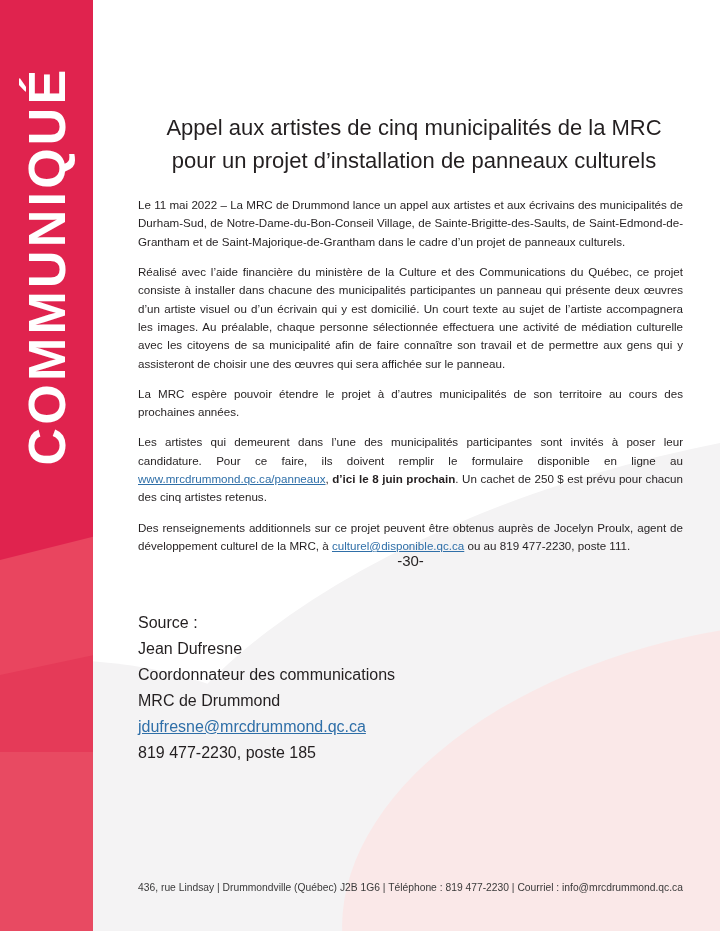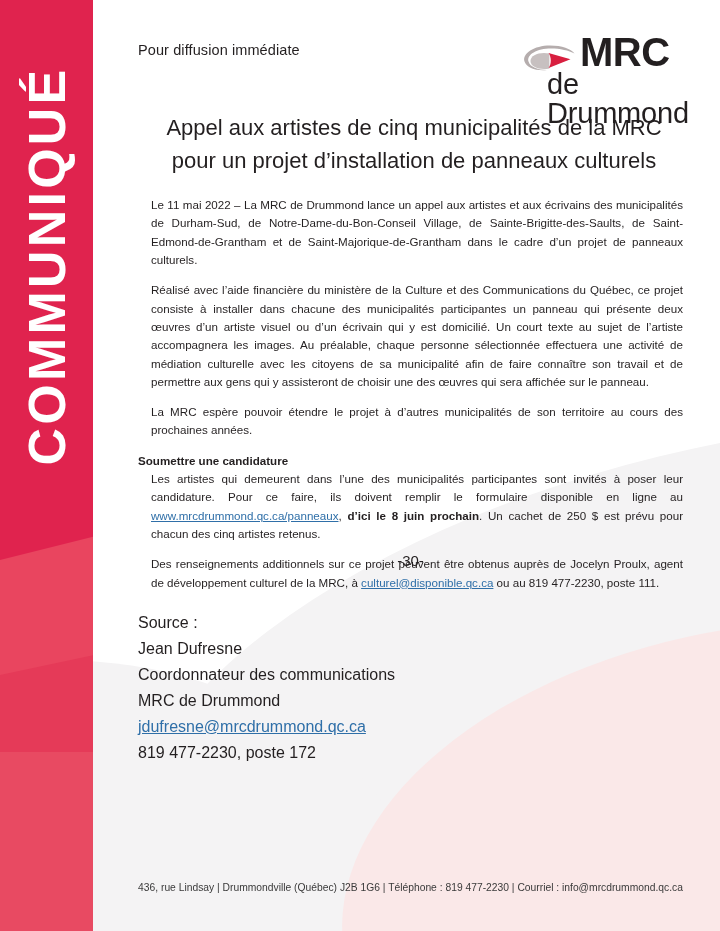--- a/index.html
+++ b/index.html
@@ -196,21 +196,21 @@
   .body-block {
     position: absolute;
     left: 45px;
     width: 545px;
     top: 196px;
     font-size: 11.6px;
     color: #231f20;
     line-height: 1.58;
   }
   .para {
-    margin: 0 0 12px 13px;
+    margin: 0 0 12px 0;
     text-align: justify;
     text-justify: inter-word;
   }
   .para.last-of-block { margin-bottom: 0; }
   .sec-head {
     margin: 0;
     font-weight: bold;
     text-align: left;
   }
   b, strong { font-weight: bold; }
@@ -265,59 +265,45 @@
 
   <div class="red-band">
     <div class="band-shade-1"></div>
     <div class="band-shade-2"></div>
     <div class="band-shade-3"></div>
     <div class="communique-word">COMMUNIQUÉ</div>
   </div>
 
   <div class="content">
 
-    <div class="header-row">
-      <div class="release-note">Pour diffusion immédiate</div>
-
-      <div class="logo">
-        <svg class="logo-mark" viewBox="0 0 62 34">
-          <path d="M4.5 19.5 C2 11.5 14 3.5 30 3.5 C42 3.5 51 7 54.5 11.5 C49 8.5 40 6.5 31 6.5 C17 6.5 6.5 12.5 8.5 19.5 C10 25 18 28 27 28 C16 29 6.8 26 4.5 19.5 Z" fill="#b5adad"></path>
-          <path d="M10.5 19.0 C10.5 14.2 16.5 11.0 24.0 11.0 C26.0 11.0 27.8 11.2 29.4 11.6 L29.4 26.4 C27.8 26.8 26.0 27.0 24.0 27.0 C16.5 27.0 10.5 23.8 10.5 19.0 Z" fill="#c7c0c0"></path>
-          <path d="M28.5 11.0 L50.5 17.2 L28.5 26.0 C31.5 22.5 31.5 14.8 28.5 11.0 Z" fill="#d81f3f"></path>
-        </svg>
-        <div class="logo-mrc">MRC</div>
-        <div class="logo-sub">de Drummond</div>
-      </div>
-    </div>
 
     <div class="doc-title">
       <span class="tline">Appel aux artistes de cinq municipalités de la MRC</span>
       <span class="tline">pour un projet d’installation de panneaux culturels</span>
     </div>
 
     <div class="body-block">
       <p class="para">Le 11 mai 2022 – La MRC de Drummond lance un appel aux artistes et aux écrivains des municipalités de Durham-Sud, de Notre-Dame-du-Bon-Conseil Village, de Sainte-Brigitte-des-Saults, de Saint-Edmond-de-Grantham et de Saint-Majorique-de-Grantham dans le cadre d’un projet de panneaux culturels.</p>
       <p class="para">Réalisé avec l’aide financière du ministère de la Culture et des Communications du Québec, ce projet consiste à installer dans chacune des municipalités participantes un panneau qui présente deux œuvres d’un artiste visuel ou d’un écrivain qui y est domicilié. Un court texte au sujet de l’artiste accompagnera les images. Au préalable, chaque personne sélectionnée effectuera une activité de médiation culturelle avec les citoyens de sa municipalité afin de faire connaître son travail et de permettre aux gens qui y assisteront de choisir une des œuvres qui sera affichée sur le panneau.</p>
       <p class="para">La MRC espère pouvoir étendre le projet à d’autres municipalités de son territoire au cours des prochaines années.</p>
 
-      <p class="sec-head">Soumettre une candidature</p>
       <p class="para"><span>Les artistes qui demeurent dans l’une des municipalités participantes sont invités à poser leur candidature. Pour ce faire, ils doivent remplir le formulaire disponible en ligne au </span><a class="doc-link" href="#">www.mrcdrummond.qc.ca/panneaux</a><span>, </span><b>d’ici le 8 juin prochain</b><span>. Un cachet de 250 $ est prévu pour chacun des cinq artistes retenus.</span></p>
 
       <p class="para last-of-block"><span>Des renseignements additionnels sur ce projet peuvent être obtenus auprès de Jocelyn Proulx, agent de développement culturel de la MRC, à </span><a class="doc-link" href="#">culturel@disponible.qc.ca</a><span> ou au 819 477-2230, poste 111.</span></p>
     </div>
 
     <div class="dash30">-30-</div>
 
     <div class="source-block">
       <div>Source :</div>
       <div>Jean Dufresne</div>
       <div>Coordonnateur des communications</div>
       <div>MRC de Drummond</div>
       <div><a class="doc-link" href="#">jdufresne@mrcdrummond.qc.ca</a></div>
-      <div>819 477-2230, poste 172</div>
+      <div>819 477-2230, poste 185</div>
     </div>
 
     <div class="footer">
       <div>436, rue Lindsay | Drummondville (Québec) J2B 1G6 | Téléphone : 819 477-2230 | Courriel : info@mrcdrummond.qc.ca</div>
     </div>
 
   </div>
 </div>
 
 </body></html>

